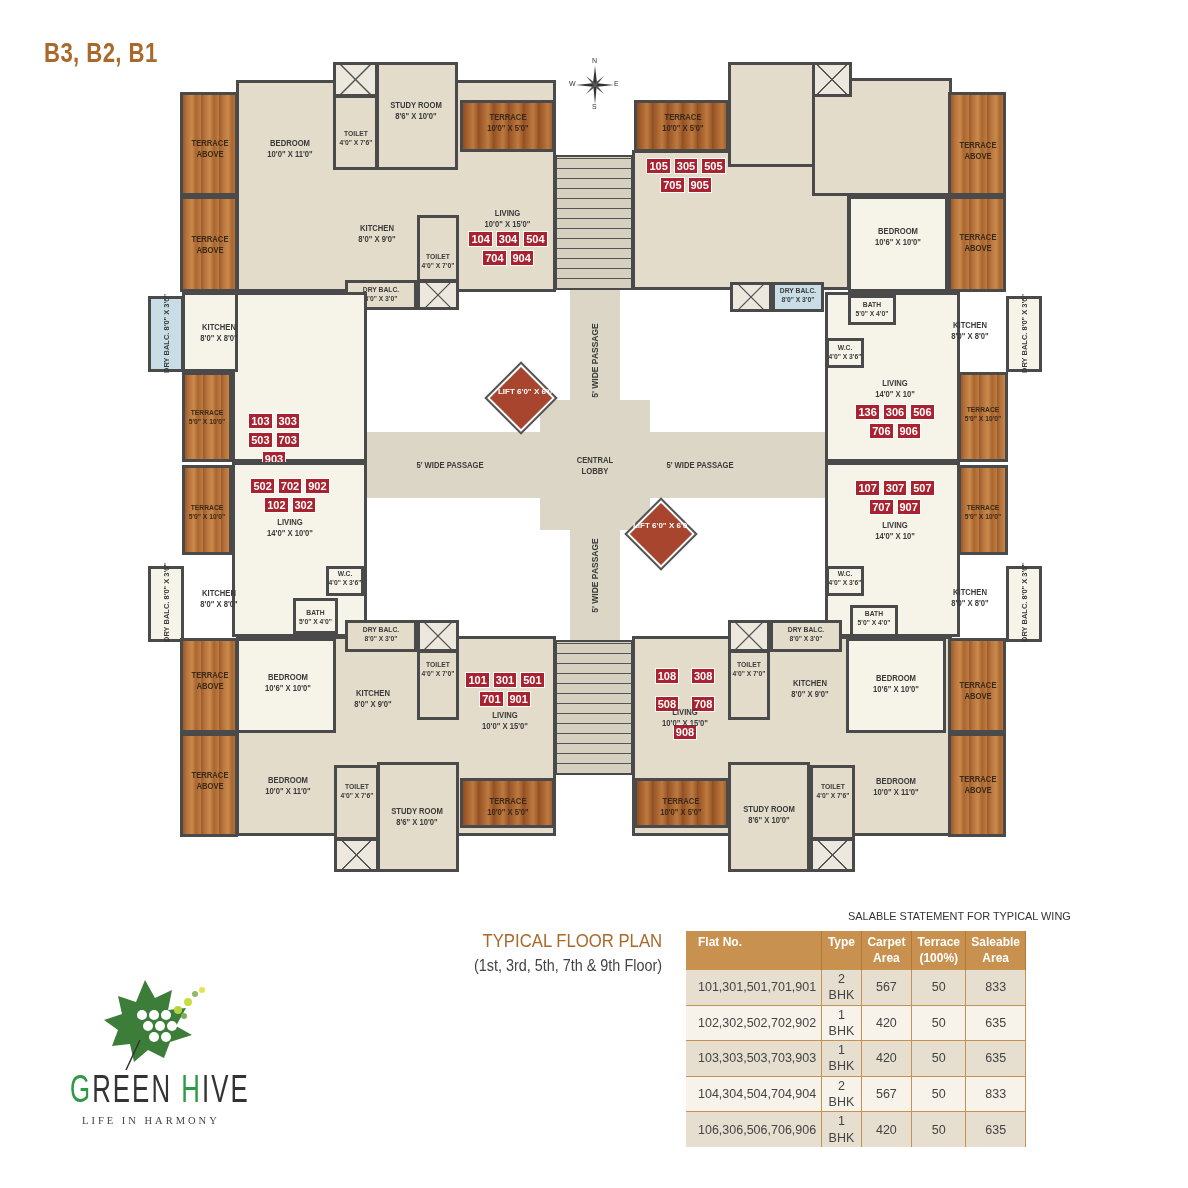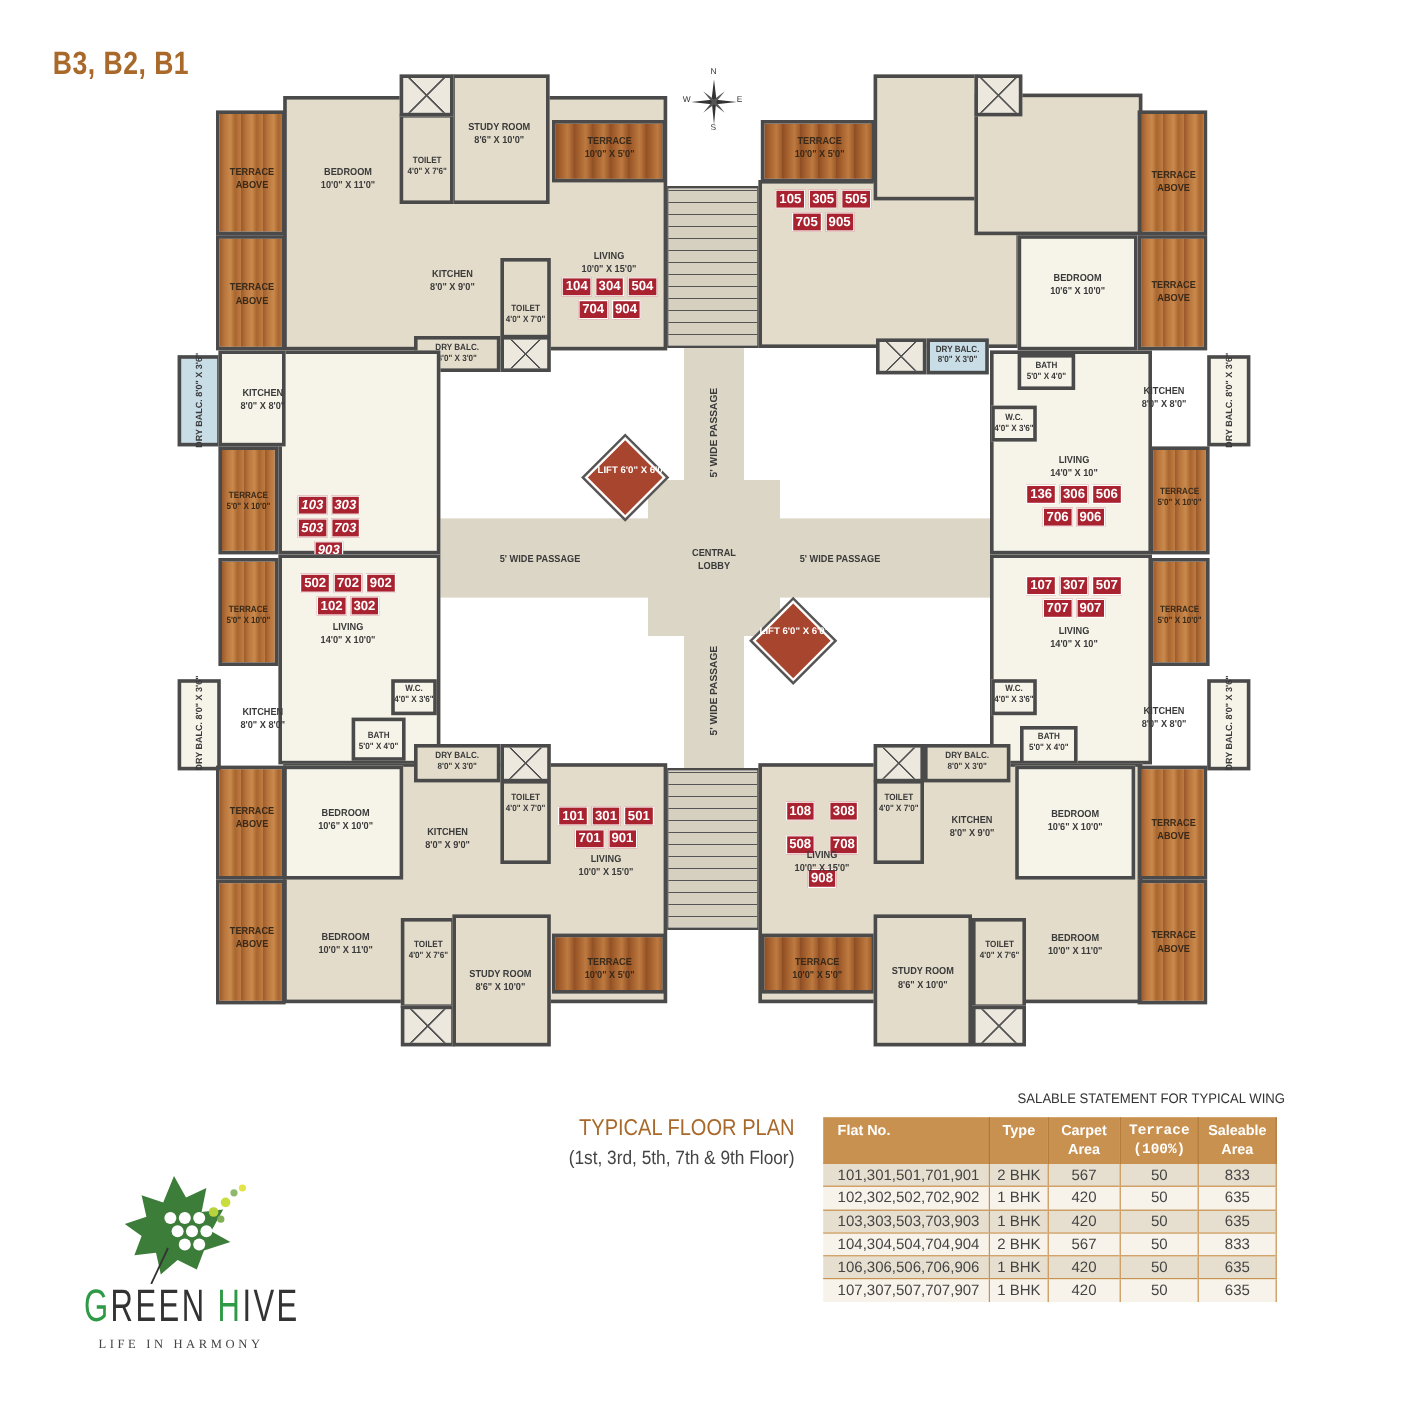--- a/index.html
+++ b/index.html
@@ -38,21 +38,21 @@
   
   .fp-title { position: absolute; right: 526px; top: 930px; font-size: 19px; color: #a8692a; transform: scaleX(0.88); transform-origin: right top; white-space: nowrap; }
   .fp-sub { position: absolute; right: 526px; top: 957px; font-size: 16px; color: #444; transform: scaleX(0.9); transform-origin: right top; white-space: nowrap; }
 
   .logo { position: absolute; left: 60px; top: 980px; width: 200px; height: 150px; }
   .logo-name { position: absolute; left: 70px; top: 1068px; font-size: 38px; letter-spacing: 3px; color: #333; transform: scaleX(0.68); transform-origin: left top; white-space: nowrap; font-weight: normal; }
   .logo-name .g { color: #2e9a45; }
   .logo-tag { position: absolute; left: 82px; top: 1115px; font-size: 10.5px; letter-spacing: 3px; color: #444; white-space: nowrap; font-family: Liberation Serif, serif; }
 
   .tbl-caption { position: absolute; left: 848px; top: 910px; font-size: 11.5px; color: #333; white-space: nowrap; transform: scaleX(0.95); transform-origin: left top; }
-  table.sale { position: absolute; left: 686px; top: 931px; width: 378px; border-collapse: collapse; font-size: 12.5px; }
+  table.sale { position: absolute; left: 686px; top: 931px; width: 340px; border-collapse: collapse; font-size: 12.5px; }
   table.sale th { background: #c9914f; color: #fff; font-weight: bold; font-size: 12px; line-height: 16px; padding: 3px 4px; text-align: center; border-right: 1px solid #b07838; vertical-align: top; }
   table.sale th:first-child { text-align: left; padding-left: 12px; }
   table.sale td { color: #444; padding: 1px 4px; line-height: 16.3px; text-align: center; border-right: 1px solid #c9914f; border-top: 1px solid #c9914f; }
   table.sale td:first-child { text-align: left; padding-left: 12px; }
   table.sale tr:nth-child(odd) td { background: #e6dfcf; }
   table.sale tr:nth-child(even) td { background: #f7f3ea; }
 </style>
 </head>
 <body>
 
@@ -161,21 +161,21 @@
   <div class="rm white" style="left:232px;top:292px;width:135px;height:170px;"></div>
   <div class="blue" style="left:148px;top:296px;width:36px;height:76px;"></div>
   <div class="lbl sm vert" style="left:126px;top:329px;width:80px;">DRY BALC.
 8'0" X 3'6"</div>
   <div class="rm white" style="left:182px;top:292px;width:56px;height:80px;"></div>
   <div class="lbl" style="left:184px;top:322px;width:70px;">KITCHEN
 8'0" X 8'0"</div>
   <div class="wood" style="left:182px;top:372px;width:50px;height:90px;"></div>
   <div class="lbl sm wlbl" style="left:182px;top:408px;width:50px;">TERRACE
 5'0" X 10'0"</div>
-  <div class="flats" style="left:236px;top:413px;width:76px;font-style:italic;">
+  <div class="flats" style="left:236px;top:413px;width:76px;">
     <span class="flat">103</span>
       <span class="flat">303</span>
       <span class="flat">503</span>
       <span class="flat">703</span>
       <span class="flat">903</span>
   </div>
 
   <div class="rm white" style="left:232px;top:462px;width:135px;height:175px;"></div>
   <div class="wood" style="left:182px;top:465px;width:50px;height:90px;"></div>
   <div class="lbl sm wlbl" style="left:182px;top:503px;width:50px;">TERRACE
@@ -363,21 +363,21 @@
 <div class="logo-name"><span class="g">G</span><span>REEN </span><span class="g">H</span><span>IVE</span></div>
 <div class="logo-tag">LIFE IN HARMONY</div>
 
 <div class="tbl-caption">SALABLE STATEMENT FOR TYPICAL WING</div>
 <table class="sale">
   <thead>
     <tr>
       <th style="width:142px;height:38px;">Flat No.</th>
       <th style="width:58px;">Type</th>
       <th style="width:70px;">Carpet Area</th>
-      <th style="width:70px;font-family:Liberation Mono, monospace;">Terrace (100%)</th>
+      <th style="width:70px;">Terrace (100%)</th>
       <th style="width:70px;">Saleable Area</th>
     </tr>
   </thead>
   <tbody>
     <tr>
         <td>101,301,501,701,901</td>
         <td>2 BHK</td>
         <td>567</td>
         <td>50</td>
         <td>833</td>
@@ -398,26 +398,19 @@
       </tr>
     <tr>
         <td>104,304,504,704,904</td>
         <td>2 BHK</td>
         <td>567</td>
         <td>50</td>
         <td>833</td>
       </tr>
     <tr>
         <td>106,306,506,706,906</td>
-        <td>1 BHK</td>
-        <td>420</td>
-        <td>50</td>
-        <td>635</td>
-      </tr>
-    <tr>
-        <td>107,307,507,707,907</td>
         <td>1 BHK</td>
         <td>420</td>
         <td>50</td>
         <td>635</td>
       </tr>
   </tbody>
 </table>
 
 </body></html>

